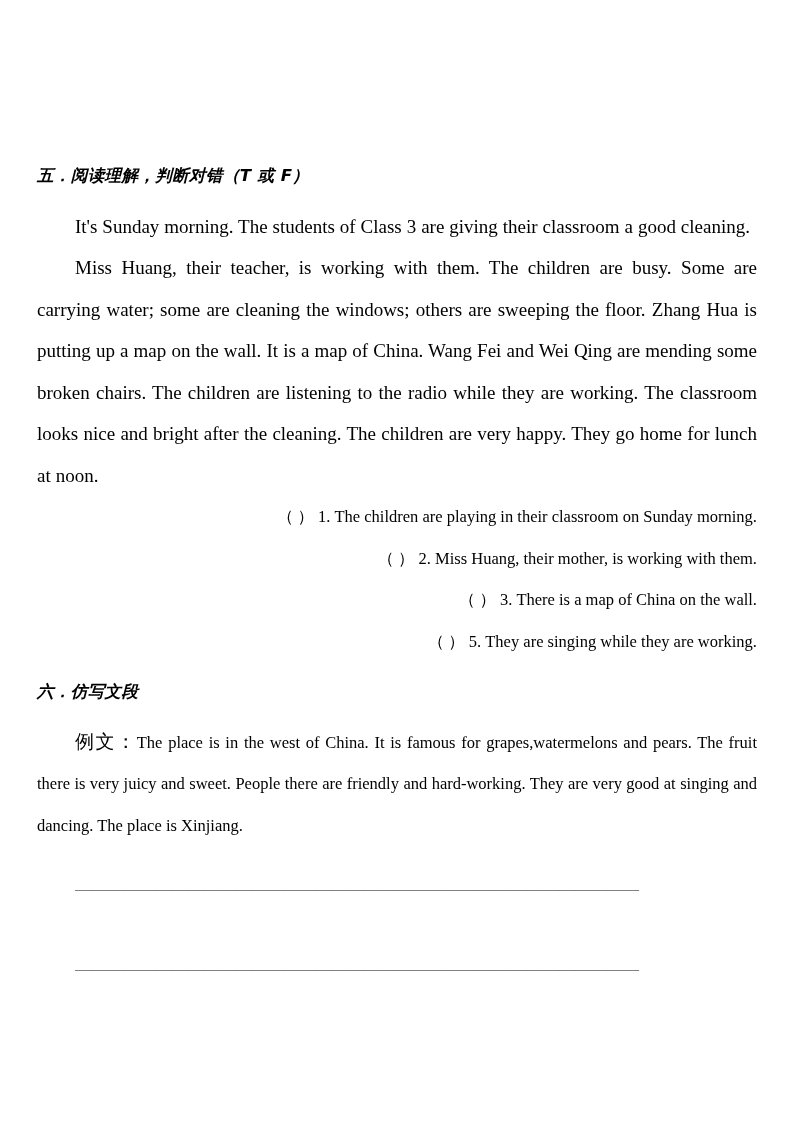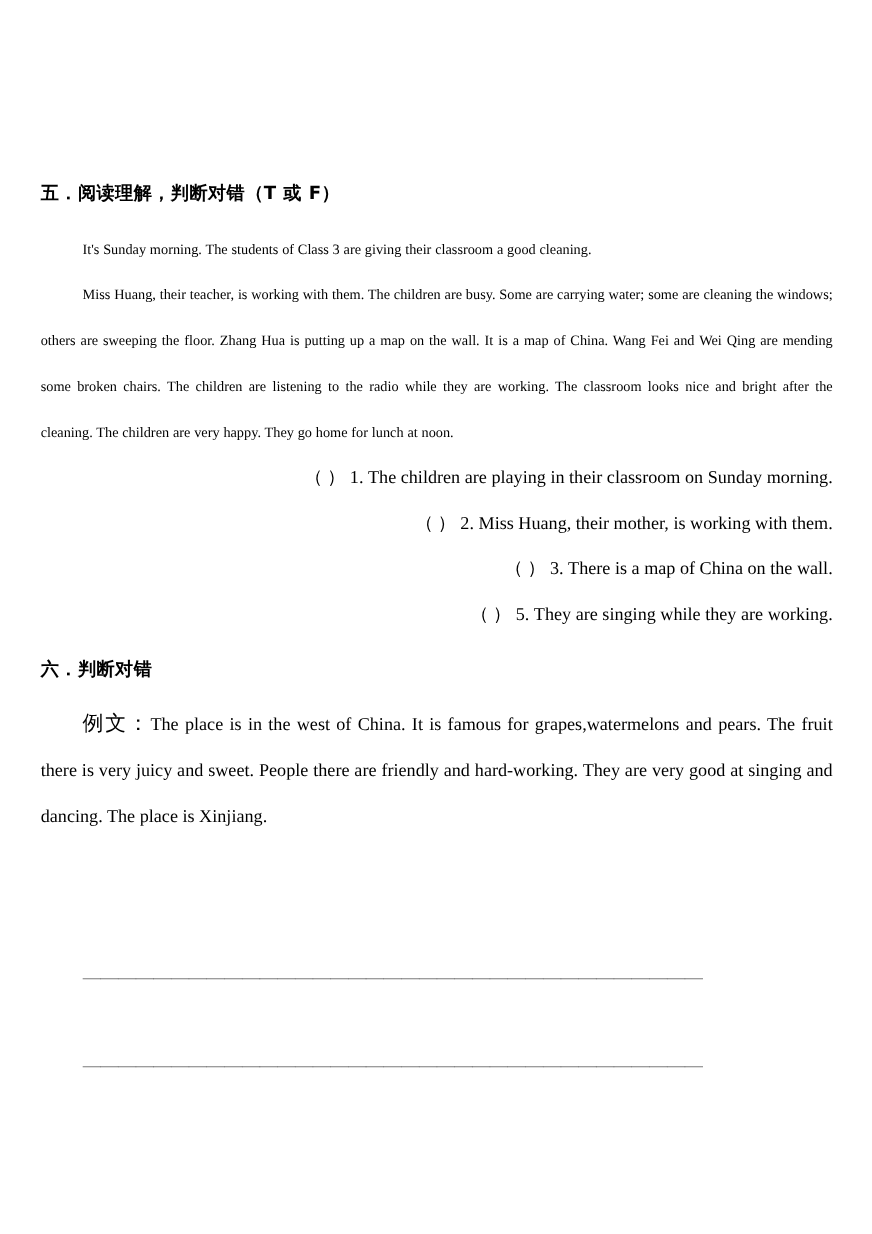--- a/index.html
+++ b/index.html
@@ -34,30 +34,31 @@
     width: 720px;
   }
 
   .section-heading {
     font-family: "DejaVu Sans", "Liberation Sans", sans-serif;
     font-size: 16.5px;
     line-height: 1.0;
     letter-spacing: 0.4px;
     margin: 0 0 21px 0;
     white-space: nowrap;
+    font-style: italic;
   }
 
   .section-heading.six {
     margin-top: 22px;
     margin-bottom: 20px;
   }
 
   
   .para {
-    font-size: 13px;
+    font-size: 19px;
     line-height: 41.5px;
     margin: 0;
     text-align: justify;
     text-justify: inter-word;
     text-indent: 38px;
     word-spacing: 0.2px;
   }
 
   .para.last-line-natural {
     text-align: left;
@@ -159,21 +160,21 @@
       </li>
 
 
       <li class="tf-item">
         <span class="tf-paren">（ ）</span><span class="tf-text">5.</span>
         <span>They are singing while they are working.</span>
       </li>
 
     </ul>
 
-    <h2 class="section-heading six">六．判断对错</h2>
+    <h2 class="section-heading six">六．仿写文段</h2>
 
     <p class="sample-lead">
       <span class="sample-label">例文：</span><span>The place is in the west of China. It is famous for grapes,watermelons and pears. The fruit there is very juicy and sweet. People there are friendly and hard-working. They are very good at singing and dancing. The place is Xinjiang.</span>
     </p>
 
   </div>
 
   <div class="answer-lines">
     <div class="answer-line">———————————————————————————————————</div>
     <div class="answer-line">———————————————————————————————————</div>

